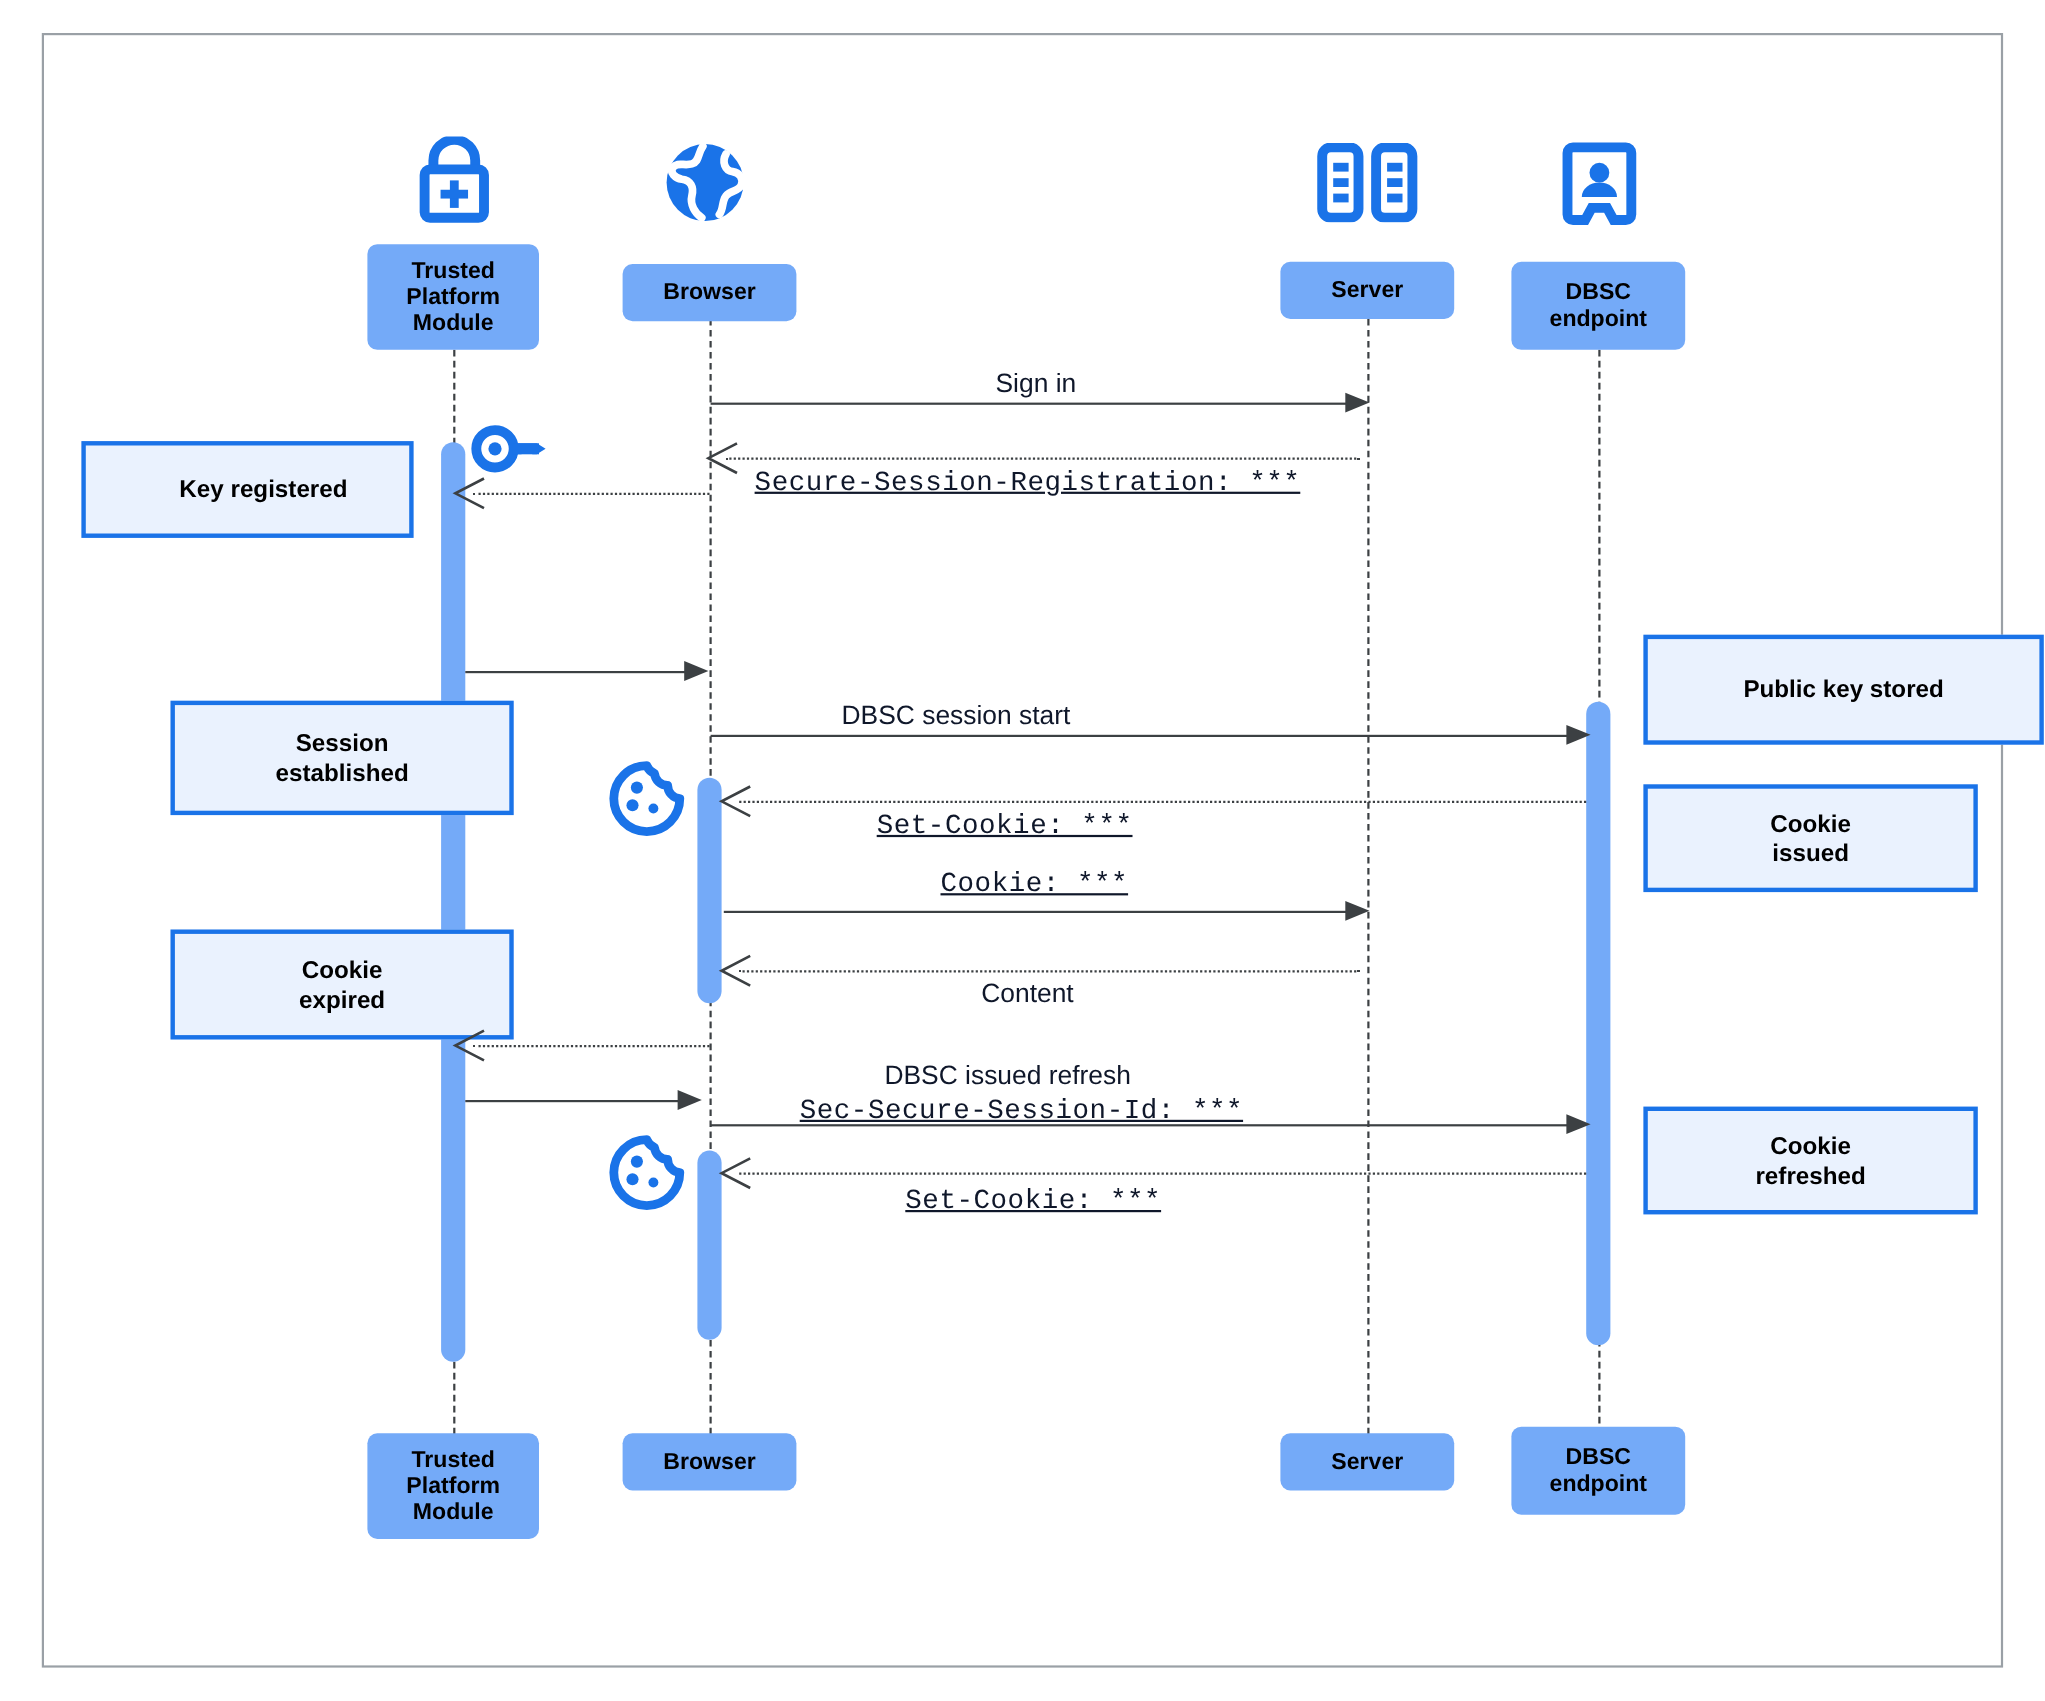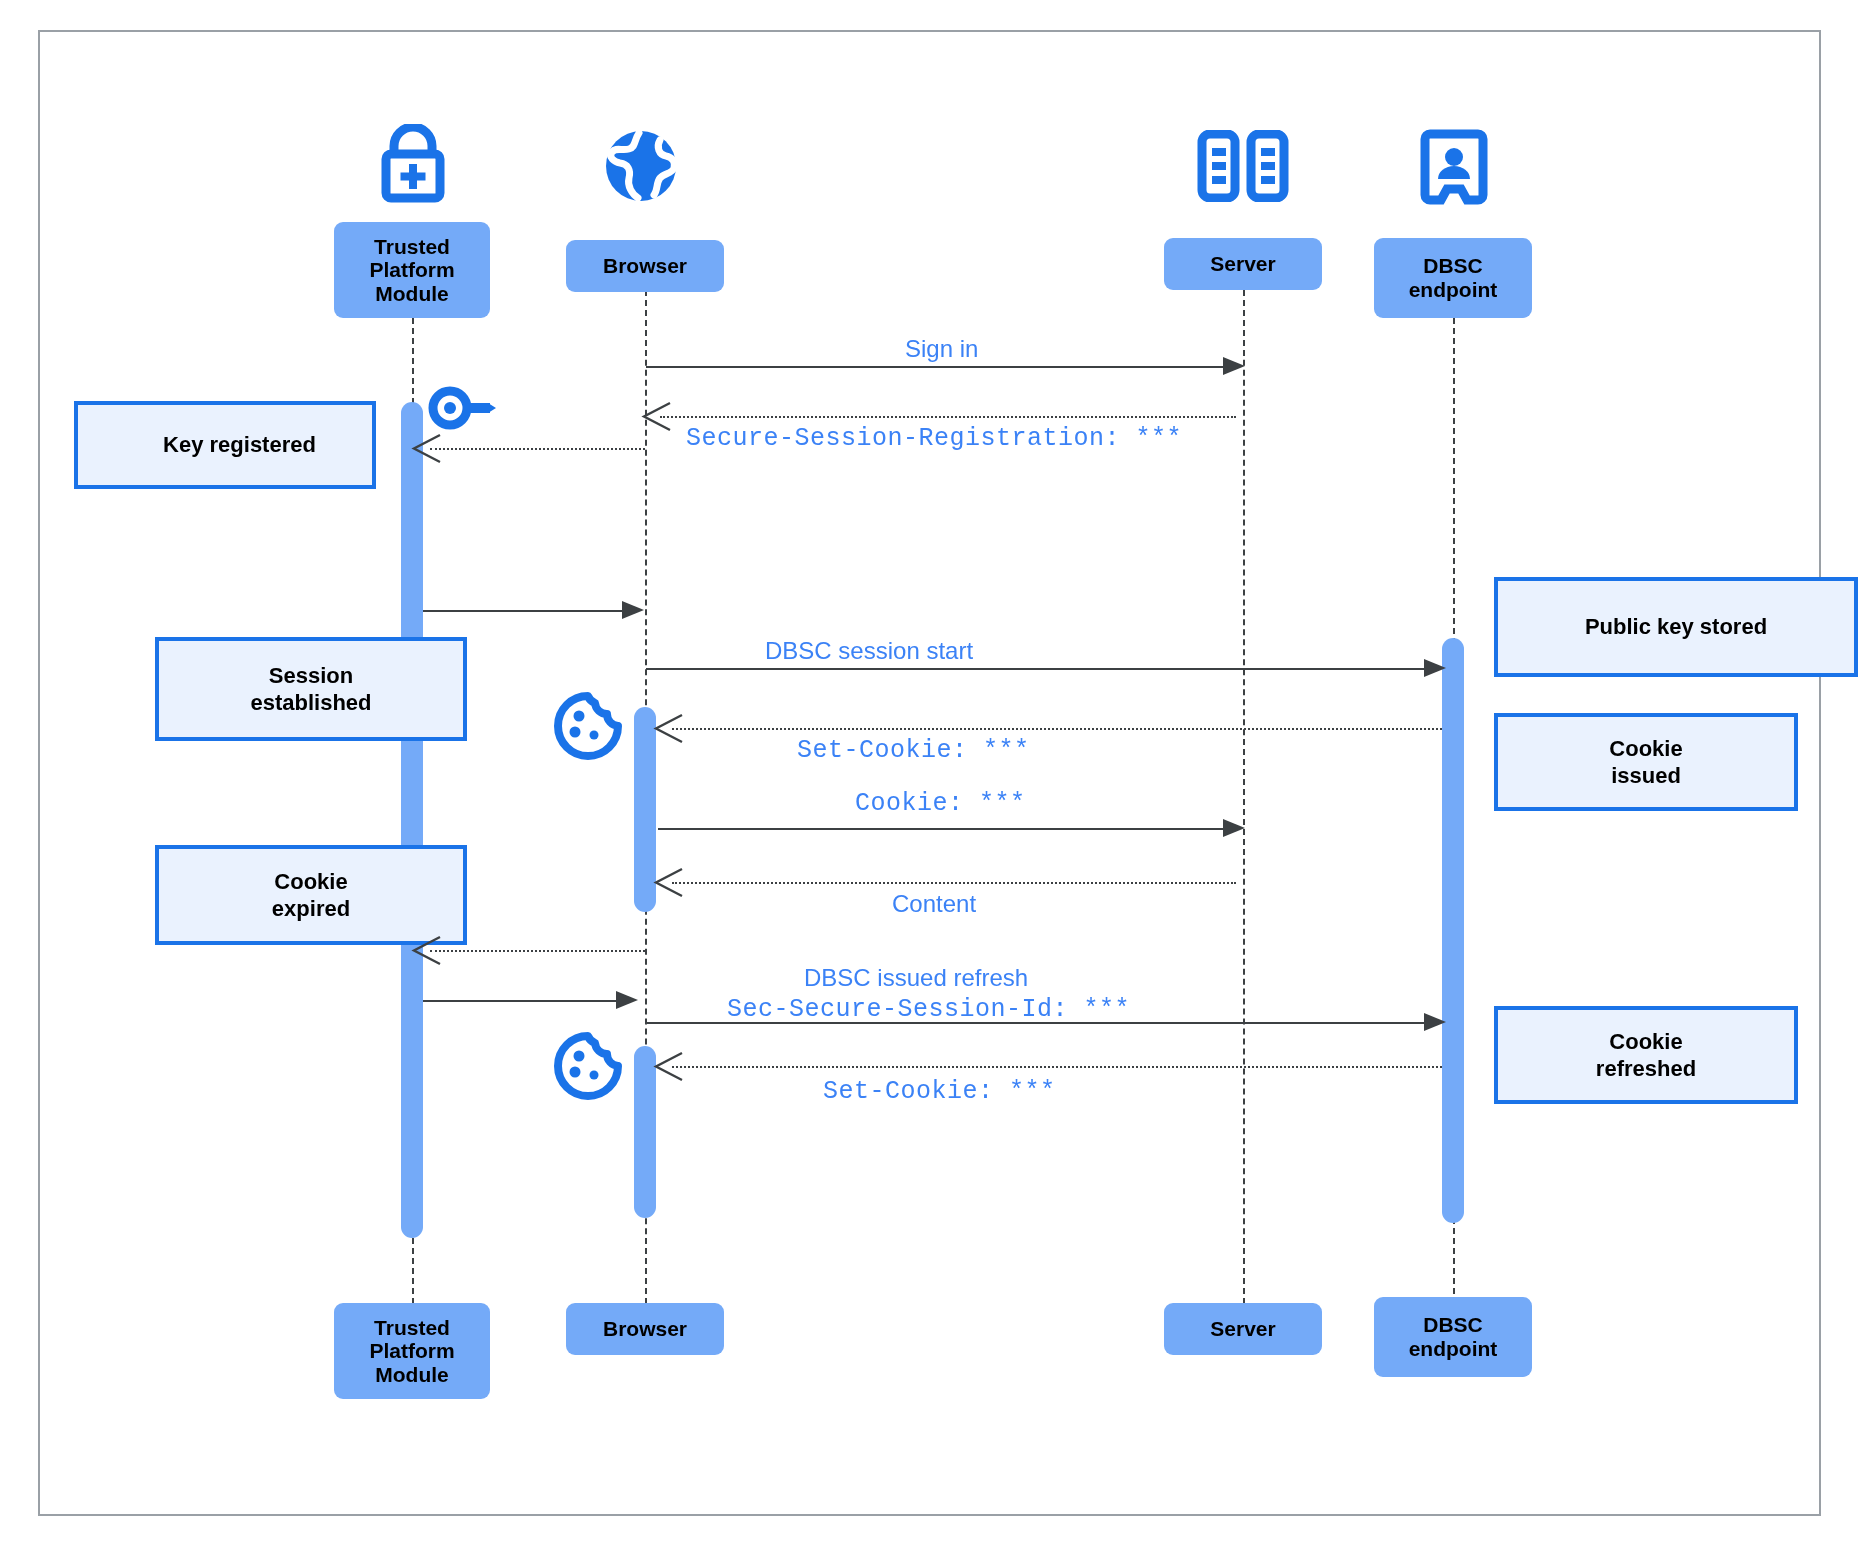--- a/index.html
+++ b/index.html
@@ -33,23 +33,23 @@
         display:flex;align-items:center;justify-content:center;text-align:center;
         font-weight:bold;font-size:22px;color:#000;line-height:1.25;}
 
   
   .msg{position:absolute;height:0;}
   .msg.solid{border-top:2px solid #3c4043;}
   .msg.dotted{border-top:2px dotted #3c4043;}
   
   .ah{position:absolute;}
 
-  .mlabel{position:absolute;color:#3b82f6;white-space:nowrap;}
+  .mlabel{position:absolute;color:#0f172a;white-space:nowrap;}
   .mlabel.sans{font-family:"Liberation Sans",sans-serif;font-size:24px;}
-  .mlabel.mono{font-family:"Liberation Mono",monospace;font-size:25px;letter-spacing:0.5px;}
+  .mlabel.mono{font-family:"Liberation Mono",monospace;font-size:25px;letter-spacing:0.5px;text-decoration:underline;}
 
   .icon{position:absolute;}
 </style>
 </head>
 <body>
 
 <div id="canvas">
 
   <div class="frame"></div>
 

